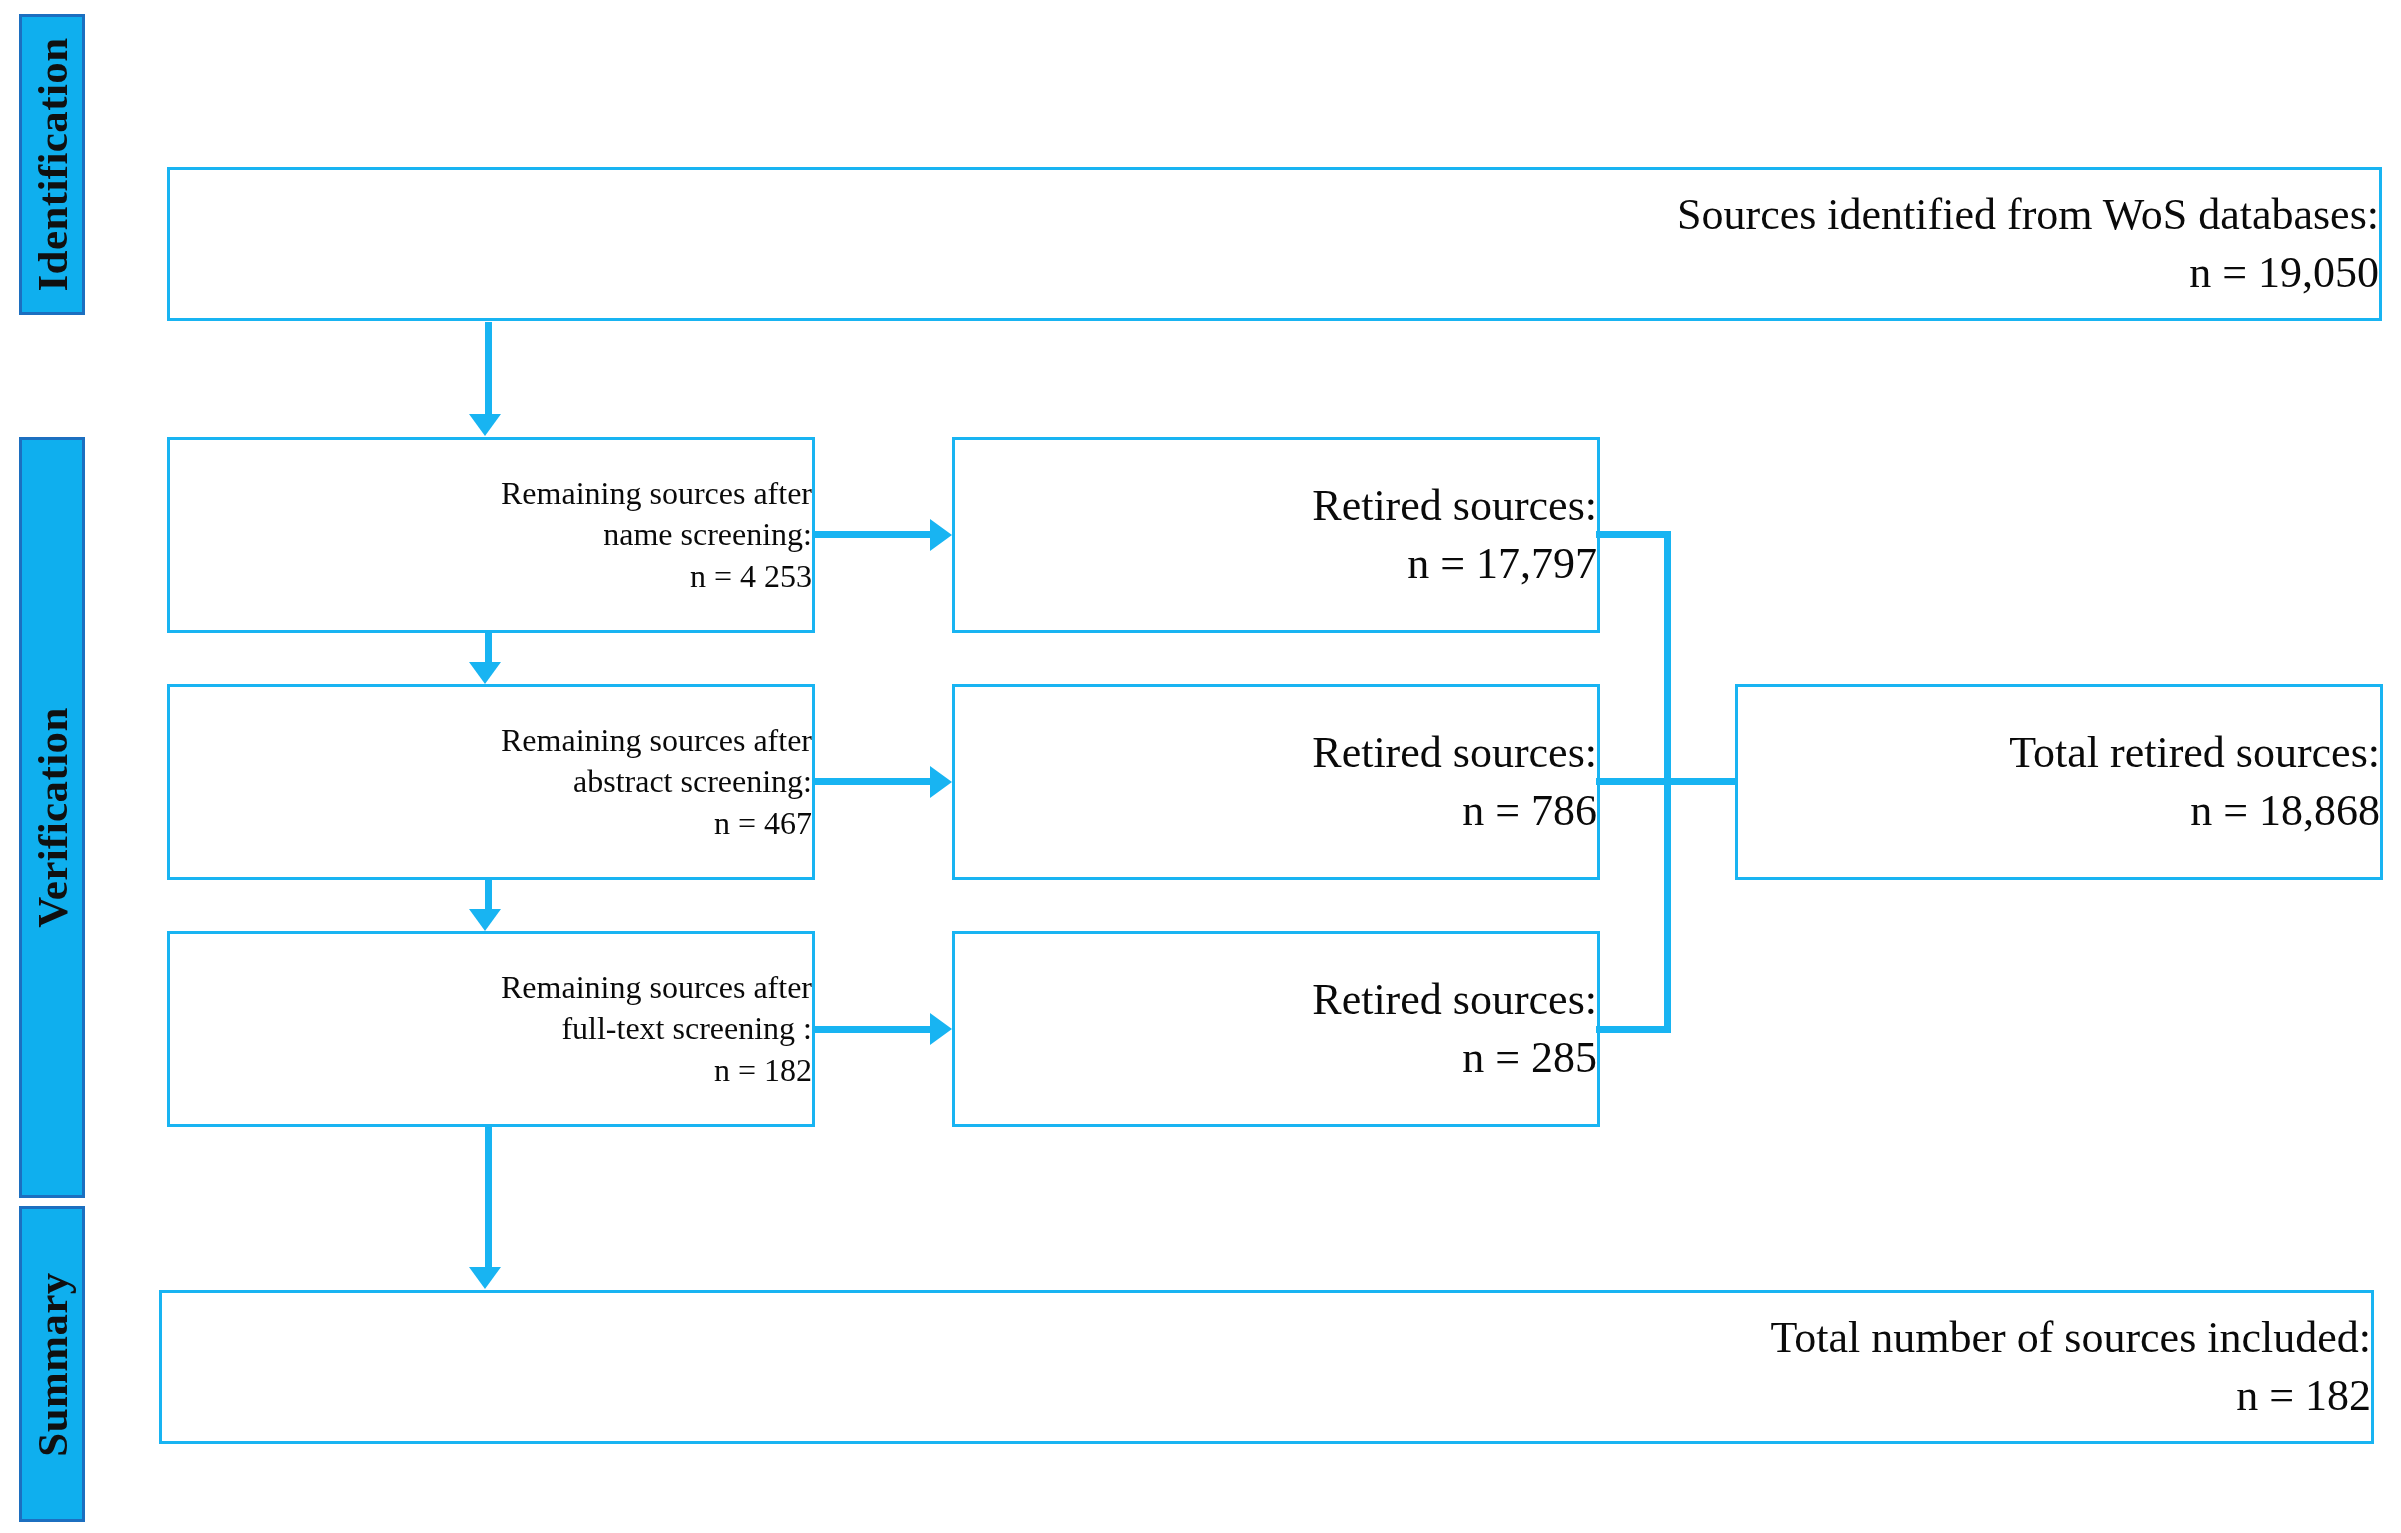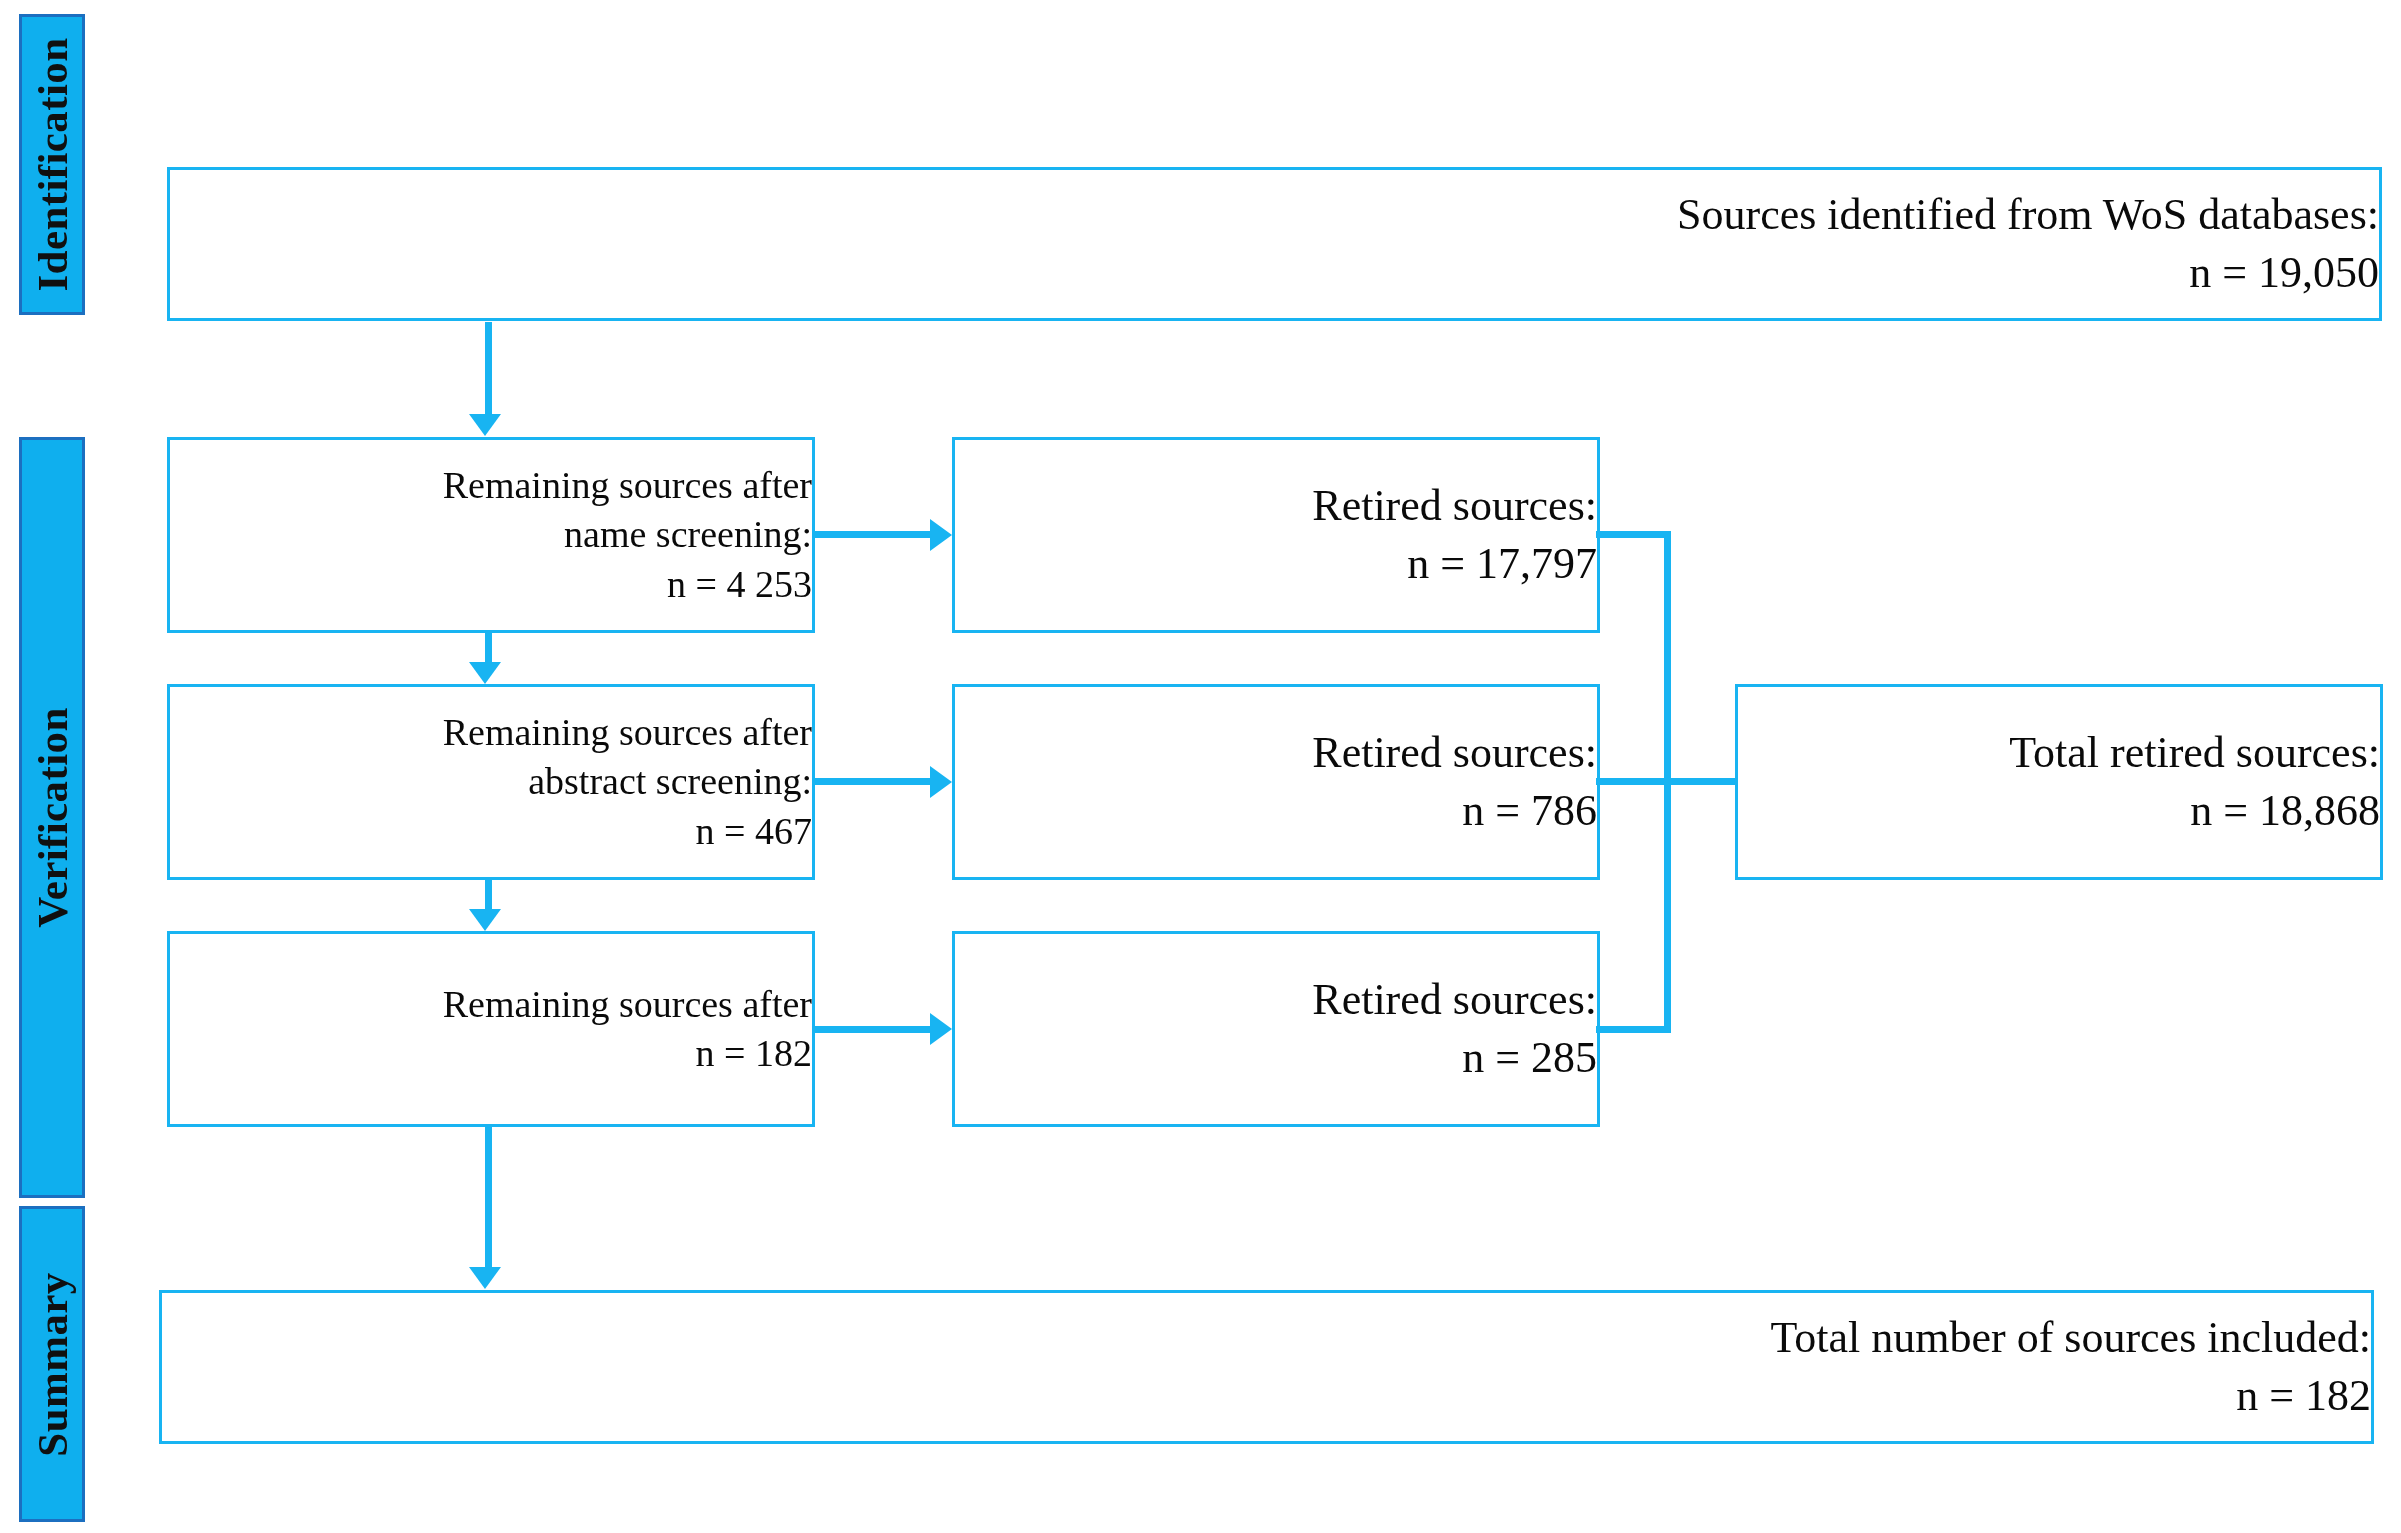--- a/index.html
+++ b/index.html
@@ -50,21 +50,21 @@
     justify-content: center;
     text-align: center;
     color: #0a0a0a;
   }
   .flow-box .line {
     font-size: 44px;
     line-height: 1.32;
     white-space: nowrap;
   }
   .flow-box.narrow .line {
-    font-size: 38px;
+    font-size: 32px;
     line-height: 1.30;
   }
 
   
   .conn-v {            
     position: absolute;
     background: #18B4F2;
     width: 6.8px;
   }
   .conn-h {            
@@ -143,20 +143,21 @@
   </div>
 
   <div class="conn-h" style="left:815px; top:778px; width:115px;"></div>
   <div class="arrow-right" style="left:930px; top:766px;"></div>
 
   <div class="conn-v" style="left:485px; top:880px; height:29px;"></div>
   <div class="arrow-down" style="left:469px; top:909px;"></div>
 
   <div class="flow-box narrow" style="left:167px; top:931px; width:648px; height:196px;">
     <div class="line">Remaining sources after</div>
+    <div class="line">full-text screening :</div>
     <div class="line">n = 182</div>
   </div>
 
   <div class="flow-box" style="left:952px; top:931px; width:648px; height:196px;">
     <div class="line">Retired sources:</div>
     <div class="line">n = 285</div>
   </div>
 
   <div class="conn-h" style="left:815px; top:1026px; width:115px;"></div>
   <div class="arrow-right" style="left:930px; top:1013px;"></div>

